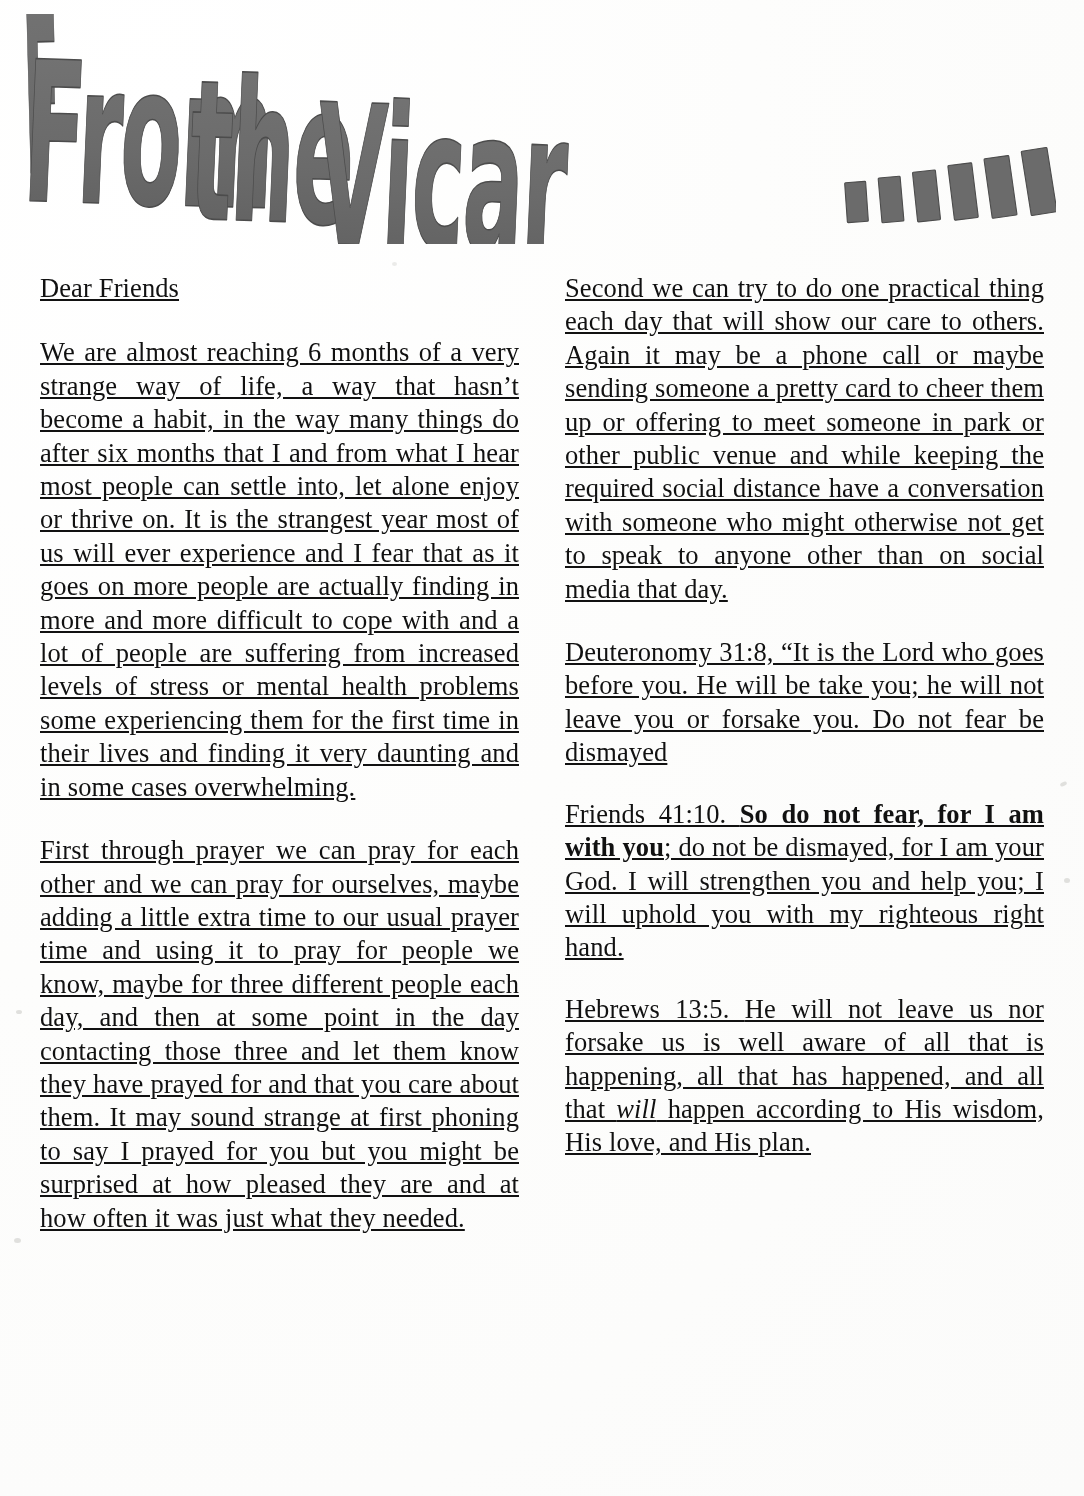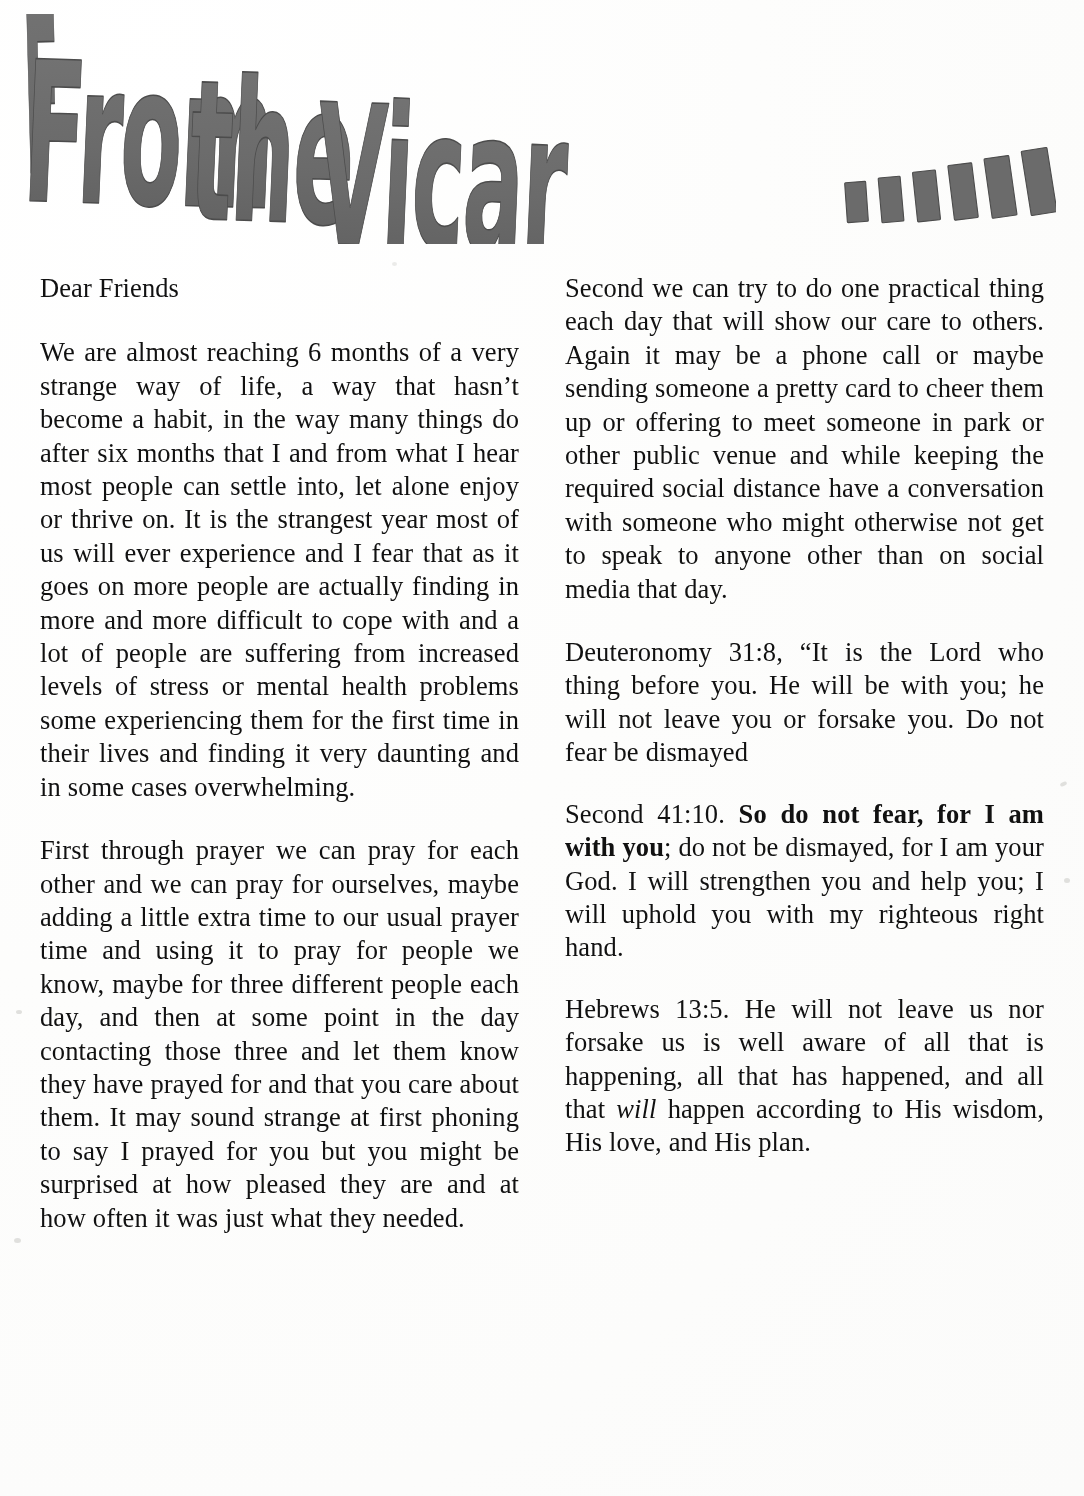--- a/index.html
+++ b/index.html
@@ -66,20 +66,21 @@
     flex: 0 0 479px;
   }
   .col p {
     margin: 0 0 30px 0;
     font-size: 26.5px;
     line-height: 33.4px;
     text-align: justify;
     text-justify: inter-word;
     letter-spacing: .1px;
     word-spacing: .2px;
+    text-decoration: underline;
   }
   .col p:last-child { margin-bottom: 0; }
 
   .salutation {
     text-align: left !important;
     margin-bottom: 31px !important;
   }
 
   
   .verse { margin-bottom: 28px !important; }
@@ -144,21 +145,21 @@
 
 
       <p>First through prayer we can pray for each other and we can pray for ourselves, maybe adding a little extra time to our usual prayer time and using it to pray for people we know, maybe for three different people each day, and then at some point in the day contacting those three and let them know they have prayed for and that you care about them.   It may sound strange at first phoning to say I prayed for you but you might be surprised at how pleased they are and at how often it was just what they needed.</p>
     </div>
 
     <div class="col">
 
       <p>Second we can try to do one practical thing each day that will show our care to others.  Again it may be a phone call or maybe sending someone a pretty card to cheer them up or offering to meet someone in park or other public venue and while keeping the required social distance have a conversation with someone who might otherwise not get to speak to anyone other than on social media that day.</p>
 
 
-      <p class="verse"><span>Deuteronomy 31:8, </span><span>“It is the Lord who thing before you. He will be with you; he will not leave you or forsake you. Do not fear be dismayed</span></p>
+      <p class="verse"><span>Deuteronomy 31:8, </span><span>“It is the Lord who goes before you. He will be take you; he will not leave you or forsake you. Do not fear be dismayed</span></p>
 
-      <p class="verse"><span>Second 41:10.   </span><b>So do not fear, for I am with you</b><span>; do not be dismayed, for I am your God. I will strengthen you and help you; I will uphold you with my righteous right hand.</span></p>
+      <p class="verse"><span>Friends 41:10.   </span><b>So do not fear, for I am with you</b><span>; do not be dismayed, for I am your God. I will strengthen you and help you; I will uphold you with my righteous right hand.</span></p>
 
 
       <p><span>Hebrews 13:5. </span><span>He will not leave us nor forsake us is well aware of all that is happening, all that has happened, and all that </span><i>will</i><span> happen according to His wisdom, His love, and His plan.</span></p>
     </div>
   </div>
 </div>
 
 </body></html>

